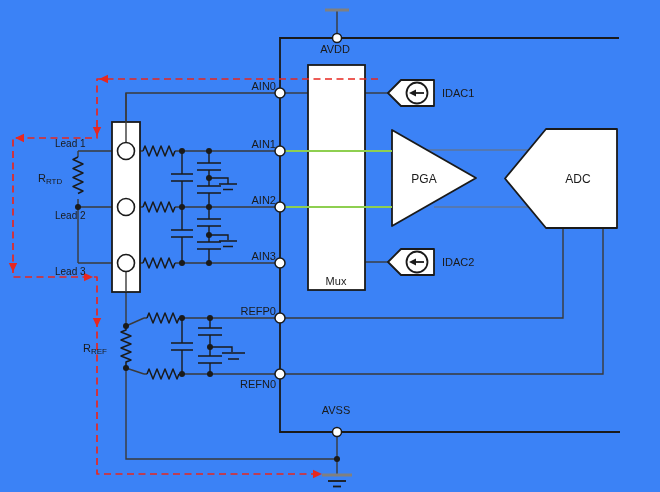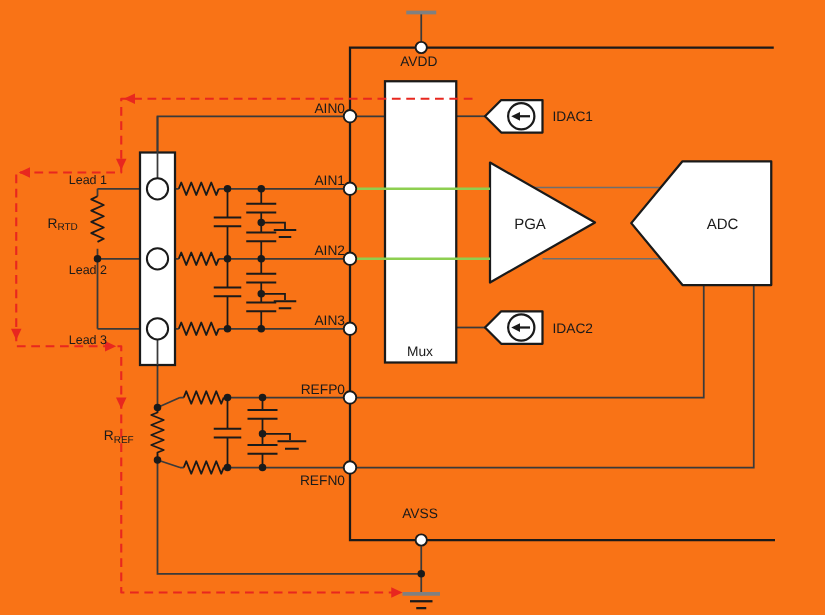--- a/index.html
+++ b/index.html
@@ -1,16 +1,16 @@
 <!DOCTYPE html>
 <html><head>
 <meta charset="utf-8">
 <style>
   html,body{margin:0;padding:0;background:#ffffff;}
-  .stage{position:relative;width:660px;height:492px;background:#f97316;overflow:hidden;
+  .stage{position:relative;width:660px;height:492px;background:#3b82f6;overflow:hidden;
          font-family:"Liberation Sans",sans-serif;}
   svg{position:absolute;top:0;left:0;}
   text{font-family:"Liberation Sans",sans-serif;fill:#1a1a1a;}
   .lbl{font-size:11px;}
   .lbl-sm{font-size:10px;}
   .lbl-lg{font-size:12px;}
   .sub{font-size:8px;}
 </style>
 </head>
 <body>

